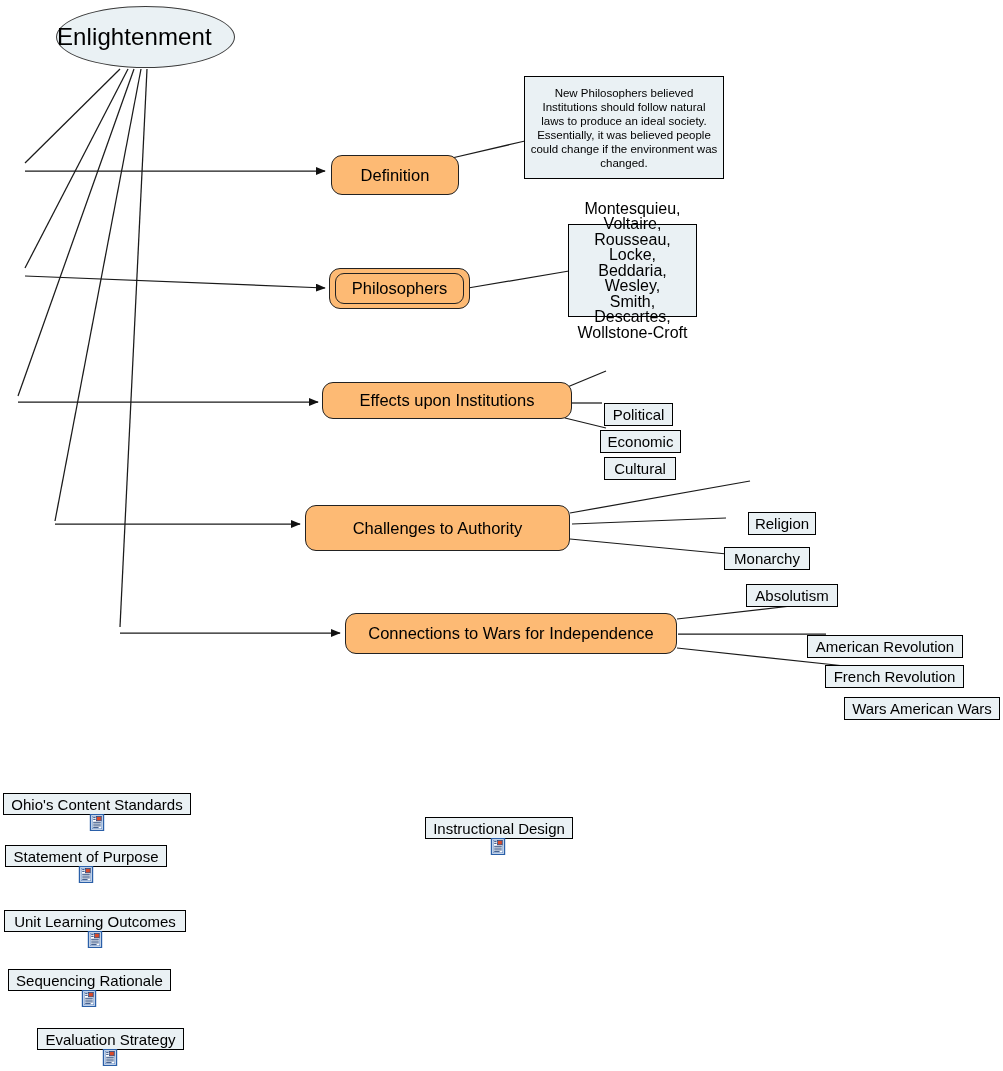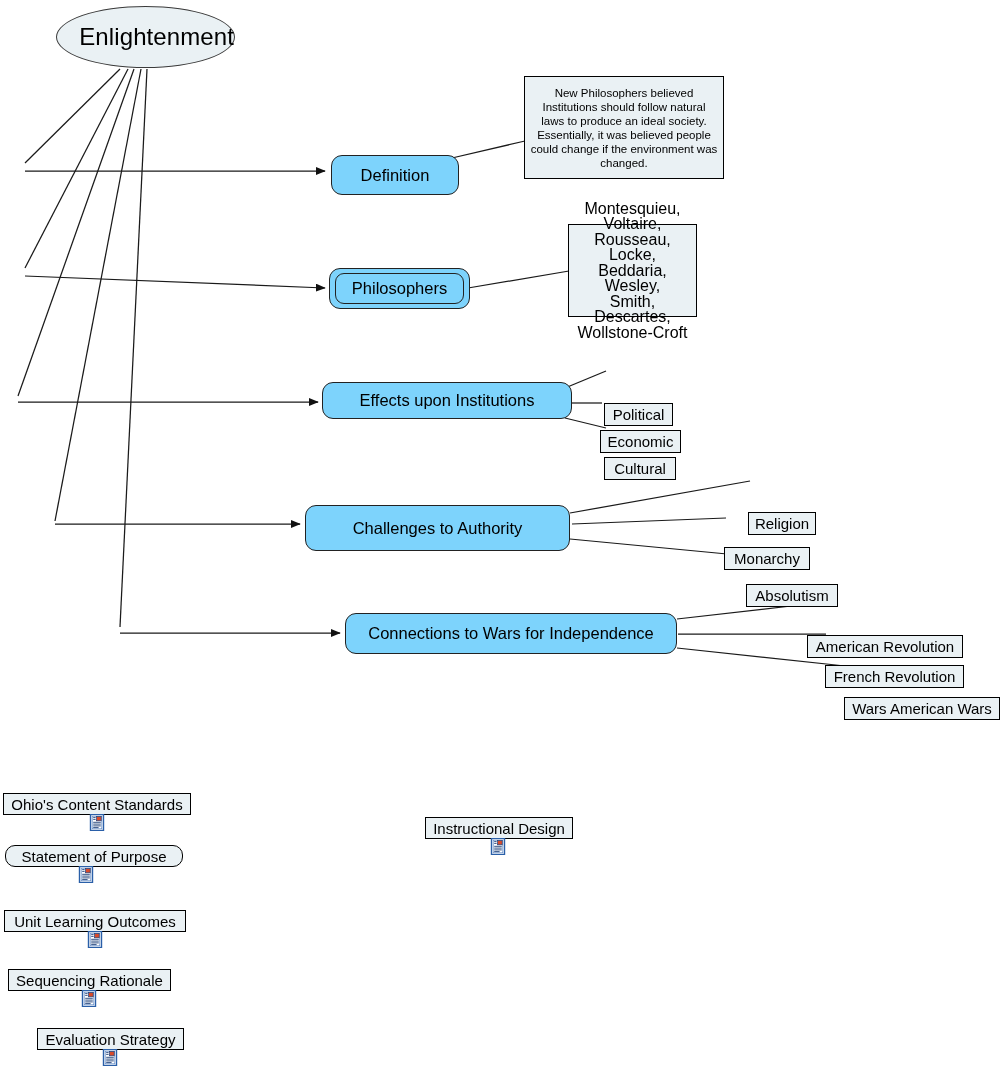--- a/index.html
+++ b/index.html
@@ -30,40 +30,40 @@
     width: 1003px;
     height: 1071px;
     pointer-events: none;
   }
 
   
   .ellipse-node {
     position: absolute;
     display: flex;
     align-items: center;
-    justify-content: flex-end;
+    justify-content: flex-start;
     background: #eaf1f4;
     border: 1.4px solid #3a3a3a;
     border-radius: 50%;
     box-sizing: border-box;
     color: #000;
   }
   .ellipse-node .label {
     font-size: 24px;
     letter-spacing: .1px;
     white-space: nowrap;
   }
 
   
   .round-node {
     position: absolute;
     display: flex;
     align-items: center;
     justify-content: center;
-    background: #7dd3fc;
+    background: #fdba74;
     border: 1.3px solid #222;
     border-radius: 11px;
     box-sizing: border-box;
     color: #000;
   }
   .round-node .label {
     font-size: 16.5px;
     white-space: nowrap;
   }
   
@@ -271,21 +271,21 @@
           <line x1="4.2" y1="8.3" x2="11.8" y2="8.3"></line>
           <line x1="4.2" y1="10.1" x2="11.8" y2="10.1"></line>
           <line x1="4.2" y1="11.9" x2="11.8" y2="11.9"></line>
           <line x1="4.2" y1="13.6" x2="9.6" y2="13.6"></line>
         </g>
       </svg>
     </span>
   </div>
 
   <div class="doc-item" style="left:5px; top:845px;">
-    <div class="doc-box" style="width:178px;border-radius:10px;">
+    <div class="doc-box" style="width:162px;">
       <span class="label">Statement of Purpose</span>
     </div>
     <span class="doc-icon" style="left:73px;">
       <svg width="16" height="17" viewBox="0 0 16 17">
         <rect x="1.5" y="0.5" width="13" height="16" fill="#ffffff" stroke="#2a5fa8" stroke-width="1.4"></rect>
         <rect x="3.2" y="2.2" width="9.6" height="12.6" fill="#ffffff" stroke="#5a85c4" stroke-width="0.7"></rect>
         <rect x="7.6" y="2.6" width="4.6" height="4.2" fill="#d94a2a" stroke="#1d3f78" stroke-width="0.7"></rect>
         <g stroke="#1d3f78" stroke-width="0.9">
           <line x1="4.2" y1="3.6" x2="6.6" y2="3.6"></line>
           <line x1="4.2" y1="5.4" x2="6.6" y2="5.4"></line>

